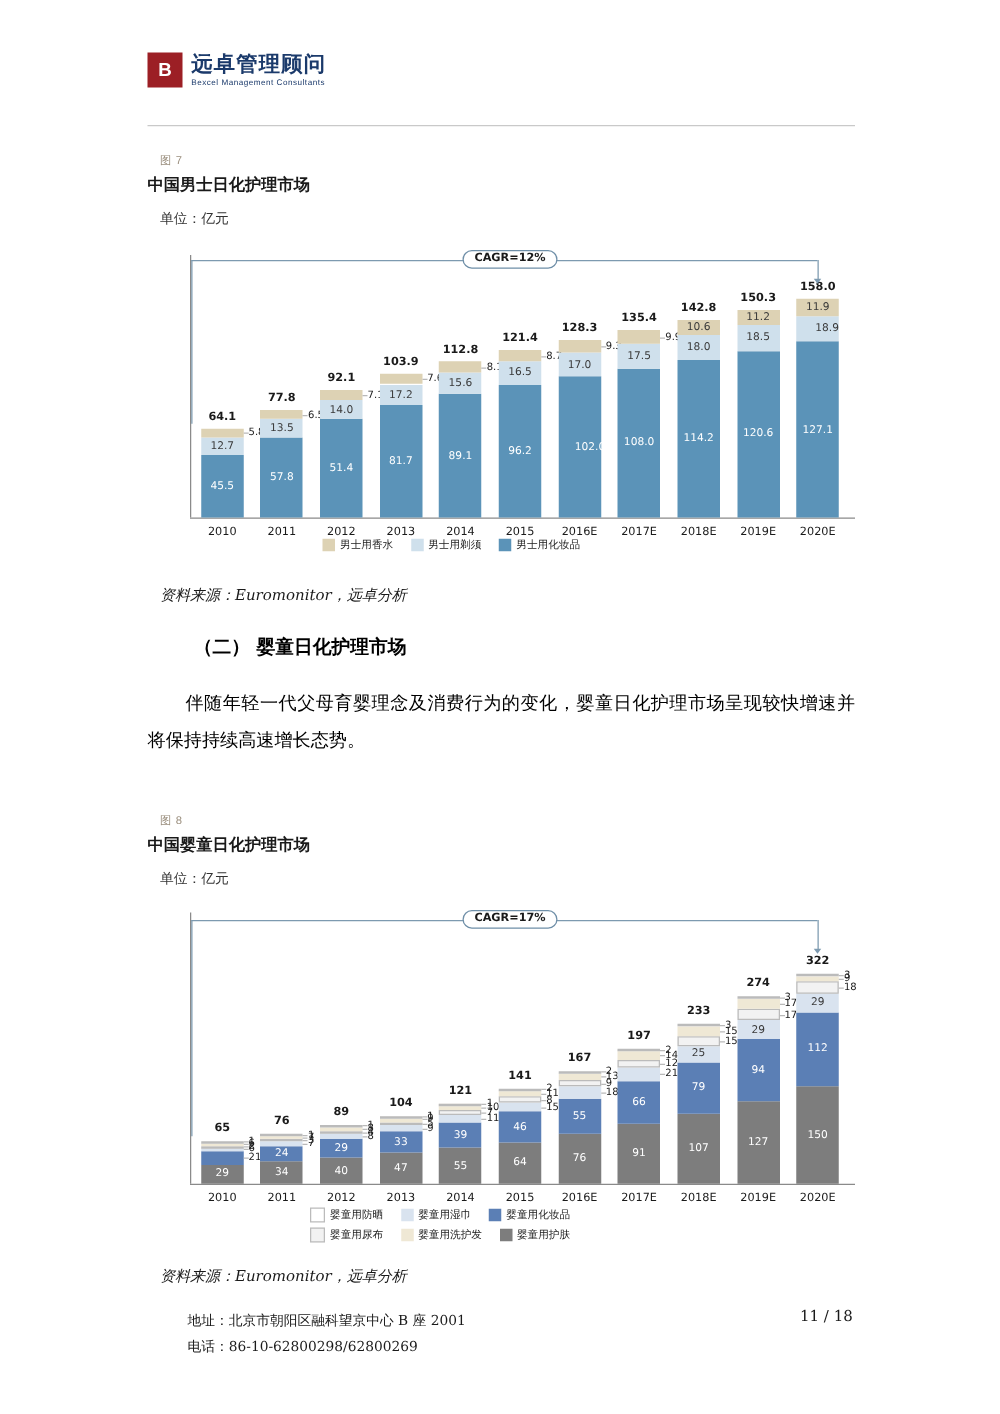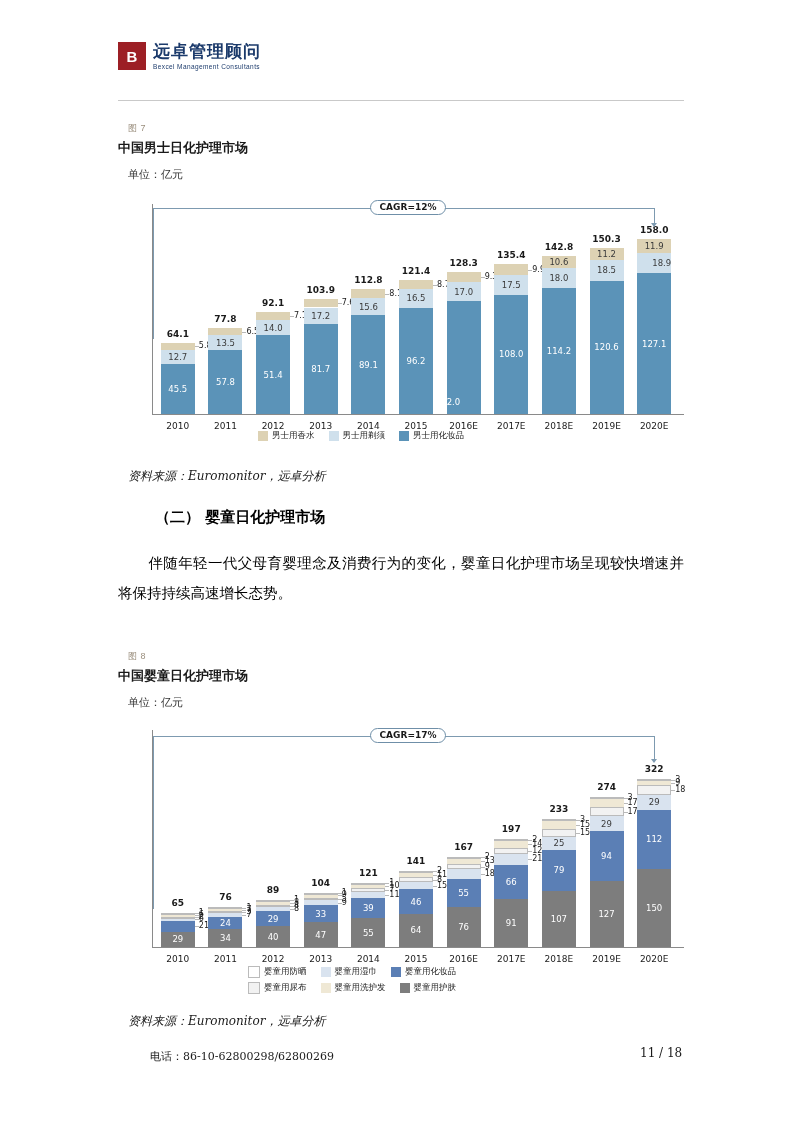--- a/index.html
+++ b/index.html
@@ -307,21 +307,21 @@
       <div class="bar" style="left: 271px; top: 117.614px; width: 34px; height: 106.386px; background: rgb(91, 147, 184); border: 1px solid rgba(255, 255, 255, 0);"></div>
       <div class="seg-label" style="left: 271px; top: 166.807px; width: 34px; color: rgb(255, 255, 255); font-size: 8.5px;">96.2</div>
       <div class="bar" style="left: 271px; top: 99.3671px; width: 34px; height: 18.2471px; background: rgb(207, 224, 236); border: 1px solid rgba(255, 255, 255, 0);"></div>
       <div class="seg-label" style="left: 271px; top: 104.491px; width: 34px; color: rgb(58, 58, 58); font-size: 8.5px;">16.5</div>
       <div class="bar" style="left: 271px; top: 89.7459px; width: 34px; height: 9.62118px; background: rgb(221, 210, 180); border: 1px solid rgba(255, 255, 255, 0);"></div>
       <div class="tiny-label" style="left: 309px; top: 90.5565px;">8.7</div>
       <div class="leader" style="left: 305px; top: 94.5565px; width: 4px;"></div>
       <div class="total-label" style="left: 261px; top: 76.7459px; width: 54px;">121.4</div>
       <div class="x-tick" style="left: 264px; top: 232px; width: 48px;">2015</div>
       <div class="bar" style="left: 318.636px; top: 111.2px; width: 34px; height: 112.8px; background: rgb(91, 147, 184); border: 1px solid rgba(255, 255, 255, 0);"></div>
-      <div class="seg-label" style="left: 303px; top: 163.6px; width: 34px; color: rgb(255, 255, 255); font-size: 8.5px; margin-top: 44px;">102.0</div>
+      <div class="seg-label" style="left: 327px; top: 163.6px; width: 34px; color: rgb(255, 255, 255); font-size: 8.5px;">102.0</div>
       <div class="bar" style="left: 318.636px; top: 92.4px; width: 34px; height: 18.8px; background: rgb(207, 224, 236); border: 1px solid rgba(255, 255, 255, 0);"></div>
       <div class="seg-label" style="left: 318.636px; top: 97.8px; width: 34px; color: rgb(58, 58, 58); font-size: 8.5px;">17.0</div>
       <div class="bar" style="left: 318.636px; top: 82.1153px; width: 34px; height: 10.2847px; background: rgb(221, 210, 180); border: 1px solid rgba(255, 255, 255, 0);"></div>
       <div class="tiny-label" style="left: 356.636px; top: 83.2576px;">9.3</div>
       <div class="leader" style="left: 352.636px; top: 87.2576px; width: 4px;"></div>
       <div class="total-label" style="left: 308.636px; top: 69.1153px; width: 54px;">128.3</div>
       <div class="x-tick" style="left: 311.636px; top: 232px; width: 48px;">2016E</div>
       <div class="bar" style="left: 366.273px; top: 104.565px; width: 34px; height: 119.435px; background: rgb(91, 147, 184); border: 1px solid rgba(255, 255, 255, 0);"></div>
       <div class="seg-label" style="left: 366.273px; top: 160.282px; width: 34px; color: rgb(255, 255, 255); font-size: 8.5px;">108.0</div>
       <div class="bar" style="left: 366.273px; top: 85.2118px; width: 34px; height: 19.3529px; background: rgb(207, 224, 236); border: 1px solid rgba(255, 255, 255, 0);"></div>
@@ -617,17 +617,18 @@
         <div class="legend-item">
           <span class="legend-swatch" style="background: rgb(125, 125, 125);"></span>
           <span>婴童用护肤</span>
         </div>
       </div>
     </div>
 
   <div class="fig-source" style="left:128px; top:1013px;">资料来源：Euromonitor，远卓分析</div>
 
   <div class="footer">
+    <div>地址：北京市朝阳区融科望京中心 B 座 2001</div>
     <div>电话：86-10-62800298/62800269</div>
   </div>
   <div class="page-num">11 / 18</div>
 
 </div>
 
 </body></html>

